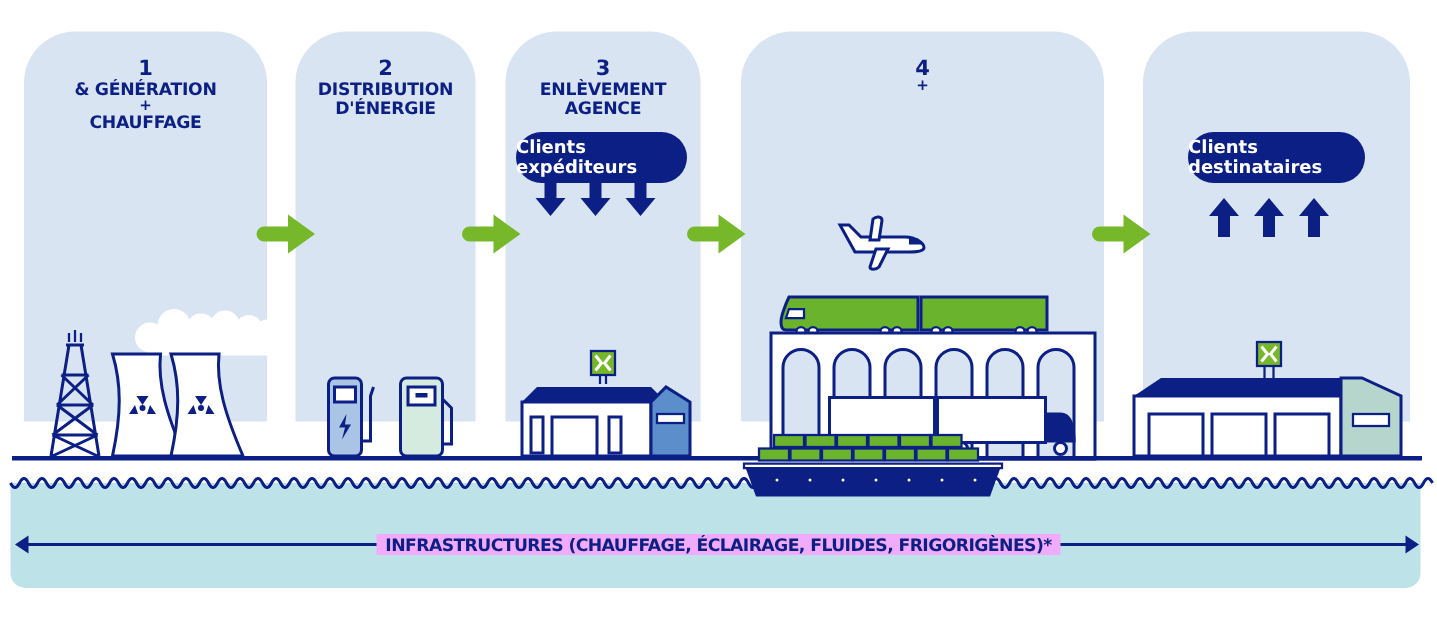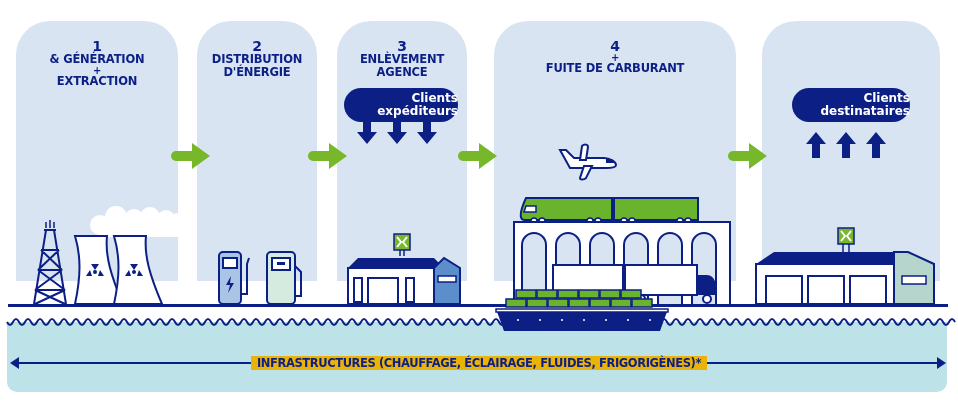--- a/index.html
+++ b/index.html
@@ -1,35 +1,35 @@
 <!DOCTYPE html>
 <html><head>
 <meta charset="utf-8">
 <style>
   html,body{margin:0;padding:0;background:#ffffff;}
   body{width:958px;height:412px;position:relative;overflow:hidden;font-family:"DejaVu Sans","Liberation Sans",sans-serif;}
   .panel{position:absolute;top:21px;height:260px;background:#d9e4f2;border-radius:34px 34px 0 0;}
   .ptext{position:absolute;left:0;right:0;text-align:center;color:#0c1f85;font-weight:bold;font-size:11.5px;line-height:12.5px;letter-spacing:-0.2px;}
   .ptext .num{font-size:14px;line-height:14px;display:block;}
   .ptext .plus{display:block;font-size:10px;line-height:9px;}
-  .pill{position:absolute;background:#0c1f85;color:#fff;border-radius:20px;text-align:right;font-weight:bold;font-size:12px;line-height:13px;padding:4px 0;}
+  .pill{position:absolute;background:#0c1f85;color:#fff;border-radius:20px;text-align:left;font-weight:bold;font-size:12px;line-height:13px;padding:4px 0;}
   svg{position:absolute;overflow:visible;}
   .water{position:absolute;left:7px;top:322px;width:940px;height:70px;background:#bde2e8;border-radius:0 0 10px 10px;}
   .infra-label{position:absolute;top:356px;left:0;width:958px;text-align:center;color:#0c1f85;font-weight:bold;font-size:11.5px;letter-spacing:-0.4px;}
-  .infra-label span{background:#eab308;padding:0 6px;}
+  .infra-label span{background:#f0abfc;padding:0 6px;}
 </style>
 </head>
 <body>
 
 <div class="panel" style="left:16px;width:162px;">
   <div class="ptext" style="top:18px;">
     <span class="num">1</span>
     <div>&amp; GÉNÉRATION</div>
     <span class="plus">+</span>
-    <div>EXTRACTION</div>
+    <div>CHAUFFAGE</div>
   </div>
 </div>
 
 <div class="panel" style="left:197px;width:120px;">
   <div class="ptext" style="top:18px;">
     <span class="num">2</span>
     <div>DISTRIBUTION</div>
     <div>D'ÉNERGIE</div>
   </div>
 </div>
@@ -39,21 +39,20 @@
     <span class="num">3</span>
     <div>ENLÈVEMENT</div>
     <div>AGENCE</div>
   </div>
 </div>
 
 <div class="panel" style="left:494px;width:242px;">
   <div class="ptext" style="top:18px;">
     <span class="num">4</span>
     <span class="plus">+</span>
-    <div>FUITE DE CARBURANT</div>
   </div>
 </div>
 
 <div class="panel" style="left:762px;width:178px;"></div>
 
 <div class="pill" style="left:344px;top:88px;width:114px;">
   <div>Clients</div>
   <div>expéditeurs</div>
 </div>
 <div class="pill" style="left:792px;top:88px;width:118px;">

